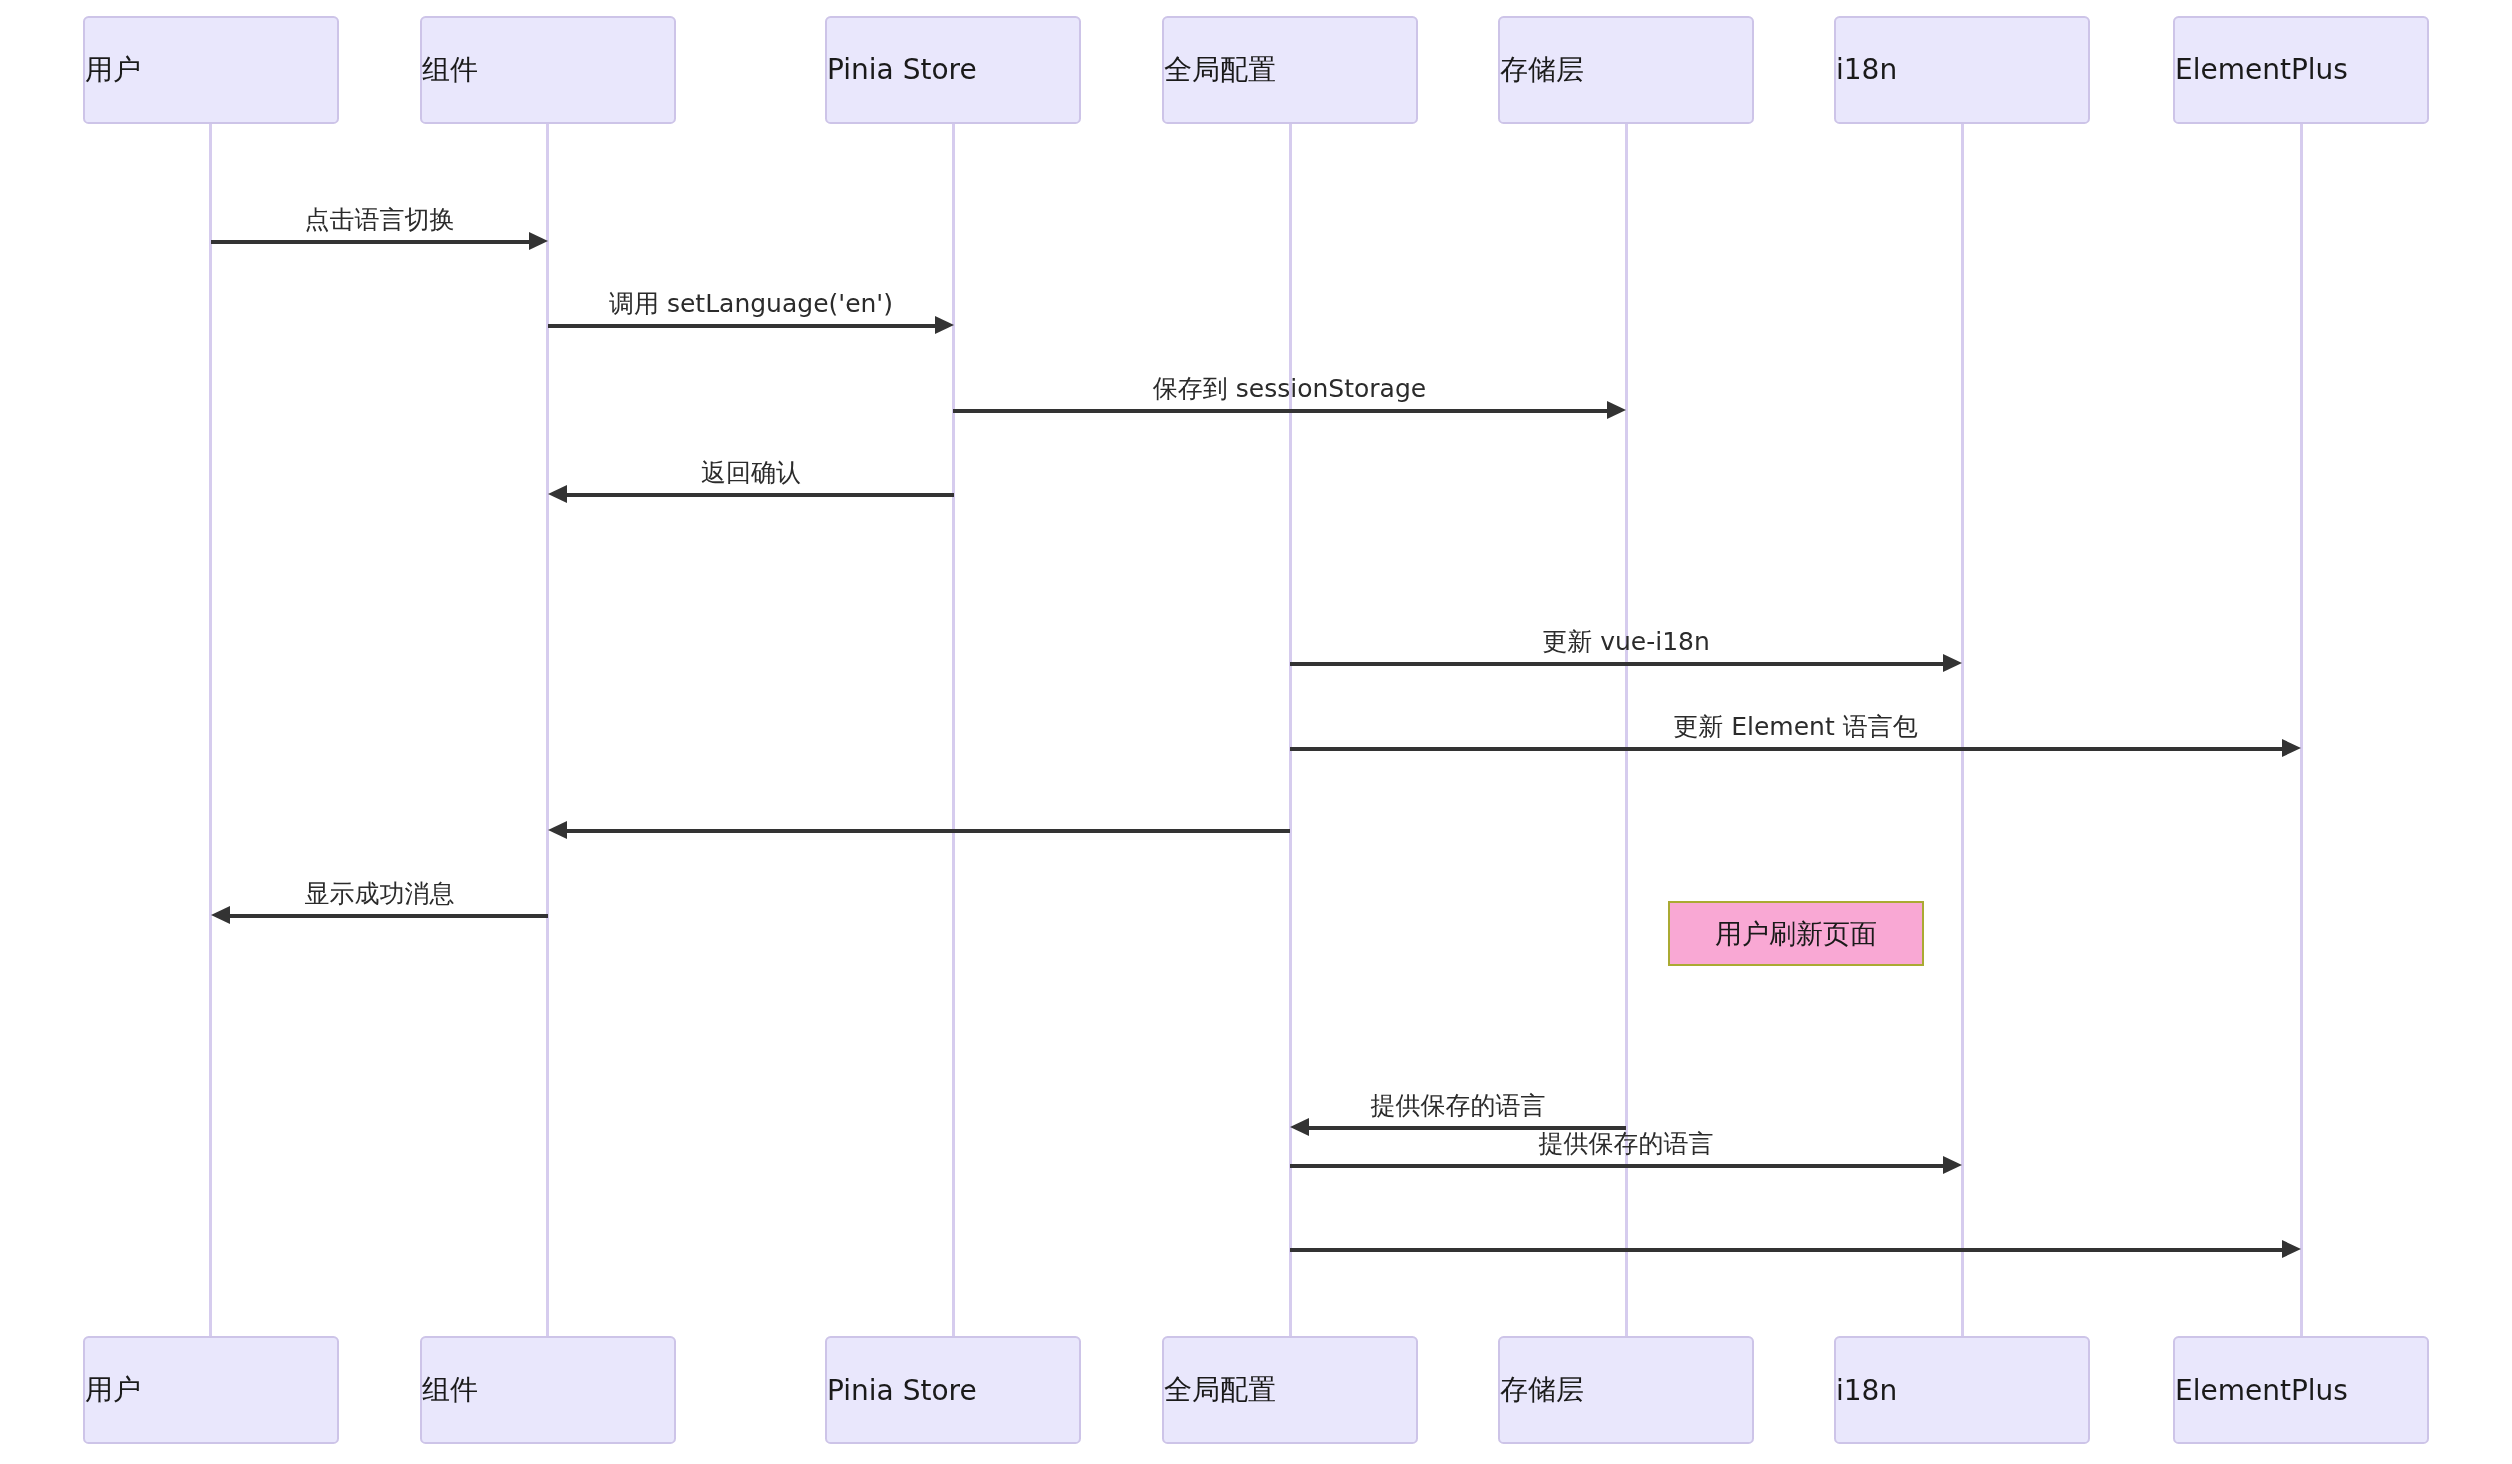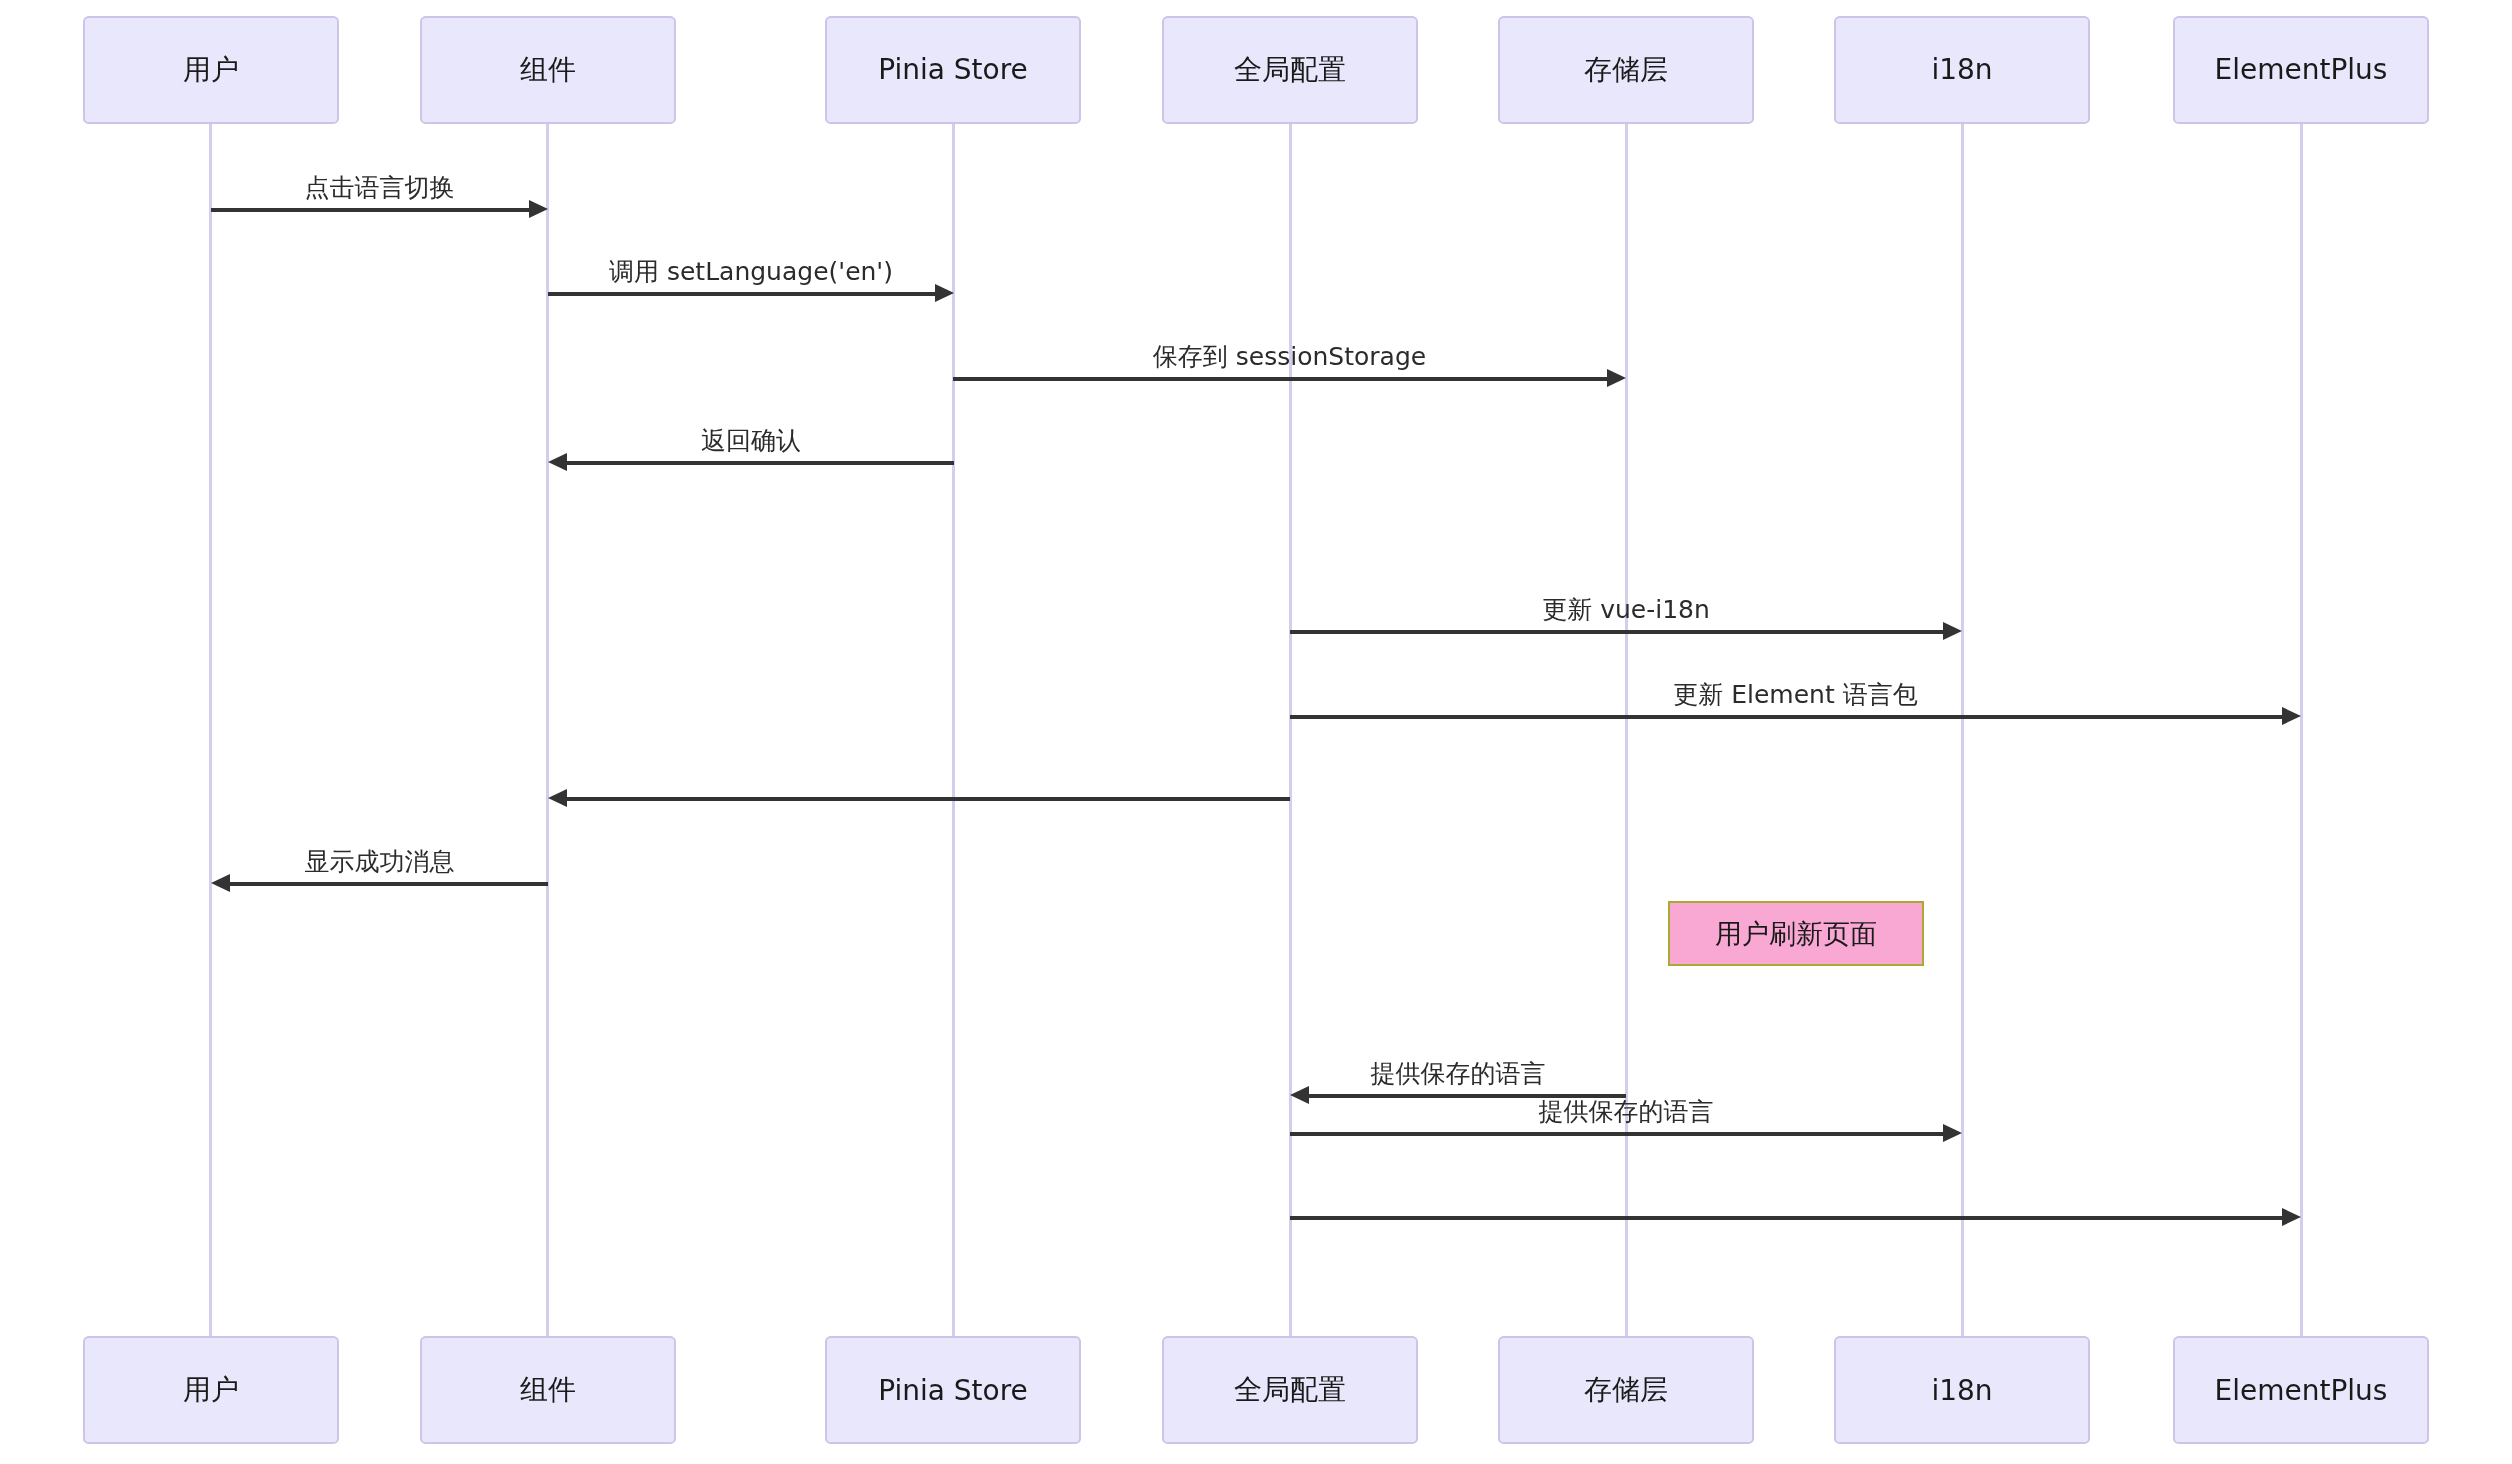--- a/index.html
+++ b/index.html
@@ -25,29 +25,30 @@
   .actor {
     position: absolute;
     box-sizing: border-box;
     width: 256px;
     height: 108px;
     background: #E9E7FC;
     border: 2.2px solid #CDC4E8;
     border-radius: 5.6px;
     display: flex;
     align-items: center;
-    justify-content: center;
+    justify-content: flex-start;
     font-size: 28px;
     color: #1a1a1a;
   }
   .actor-row-top .actor { top: 15.7px; }
   .actor-row-bottom .actor { top: 1336px; }
   .msg {
     position: absolute;
     height: 49px;
+    margin-top: 32px;
   }
   .msg-label {
     position: absolute;
     left: 0;
     right: 0;
     bottom: 17px;
     text-align: center;
     font-size: 25px;
     line-height: 28px;
     color: #2b2b2b;

